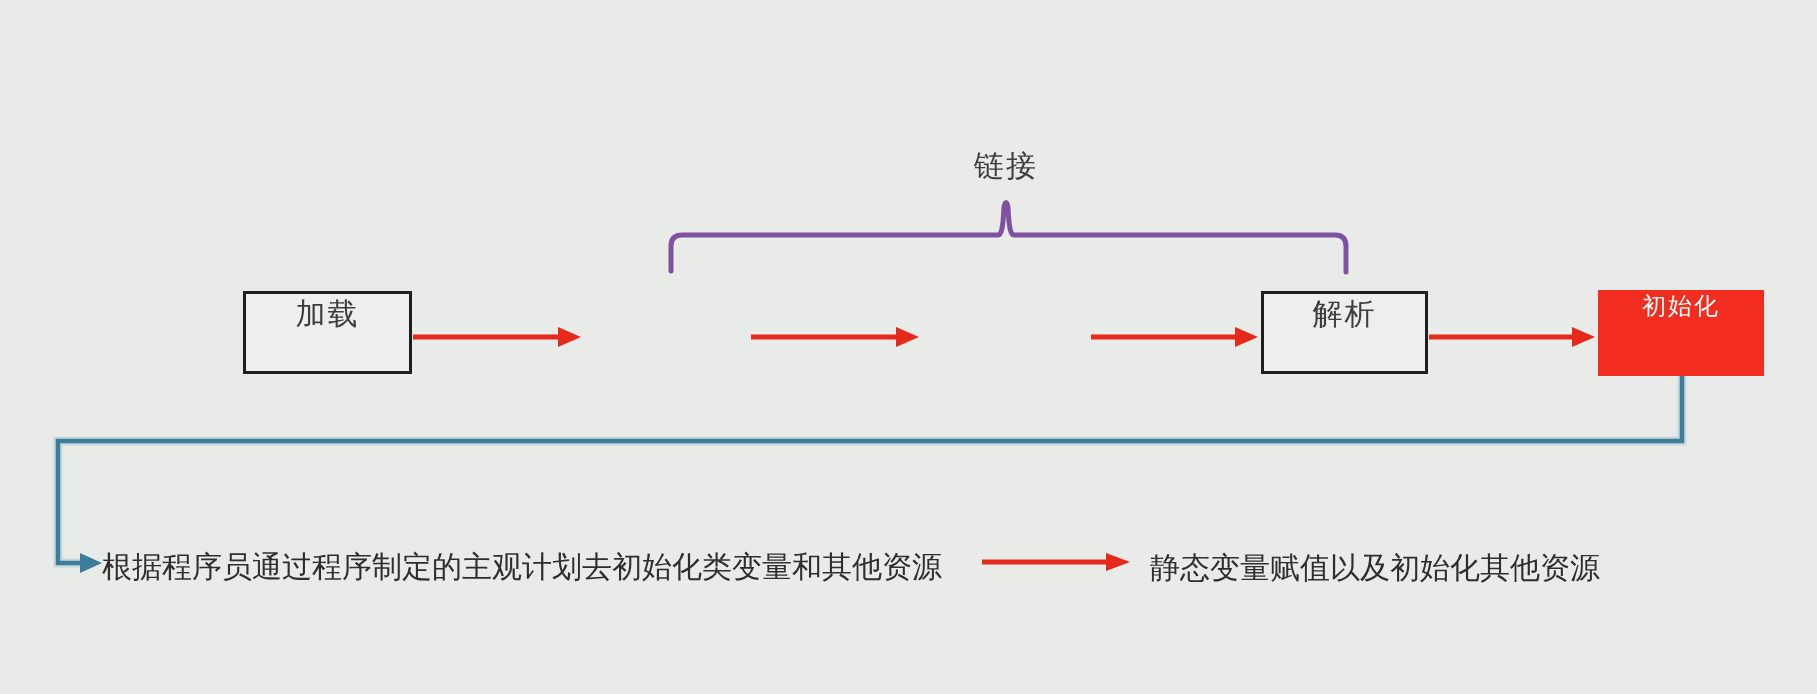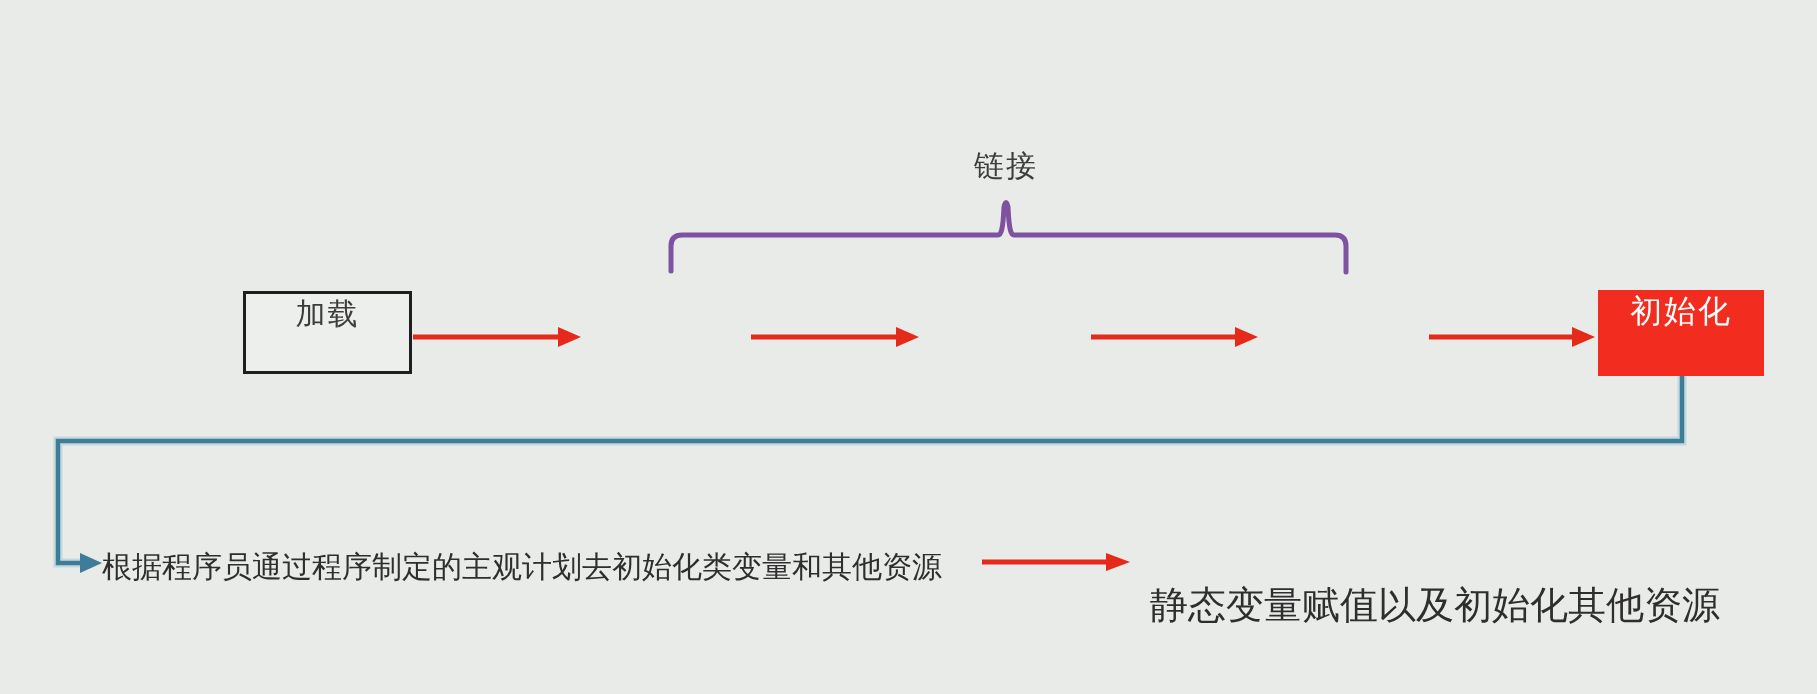--- a/index.html
+++ b/index.html
@@ -56,21 +56,21 @@
     justify-content: center;
     font-size: 30px;
     letter-spacing: 2px;
   }
   .stage-box.highlight {
     top: 290px;
     height: 86px;
     border: none;
     background: var(--highlight-box);
     color: var(--highlight-text);
-    font-size: 32px;
+    font-size: 24px;
   }
   .box-load    { left: 243px;  width: 169px; }
   .box-verify  { left: 583px;  width: 167px; }
   .box-prepare { left: 922px;  width: 168px; }
   .box-resolve { left: 1261px; width: 167px; }
   .box-init    { left: 1598px; width: 166px; }
   .brace-label {
     position: absolute;
     left: 946px;
     top: 146px;
@@ -80,21 +80,21 @@
     color: var(--box-text);
     letter-spacing: 2px;
   }
   .note {
     position: absolute;
     color: var(--note-text);
     font-size: 30px;
     white-space: nowrap;
   }
   .note-init   { left: 102px;  top: 547px; }
-  .note-static { left: 1150px; top: 580px; font-size: 38px; }
+  .note-static { left: 1150px; top: 548px; font-size: 30px; }
 </style>
 </head>
 <body>
 
 <div class="stage">
 
   <svg class="connector-layer" viewBox="0 0 1817 694">
 
     <path class="stroke-purple" d="M 671 271 L 671 246 Q 671 235 682 235
              L 998 235 C 1001 235 1003 230 1004 207
@@ -128,20 +128,23 @@
       <line class="stroke-red" x1="982" y1="562" x2="1108" y2="562" stroke-width="4.5"></line>
       <polygon class="fill-red" points="1106,553 1130,562 1106,571"></polygon>
     </g>
   </svg>
 
   <div class="brace-label">链接</div>
 
   <div class="stage-box box-load">
     <span>加载</span>
   </div>
+  <div class="stage-box box-resolve">
+    <span>解析</span>
+  </div>
   <div class="stage-box highlight box-init">
     <span>初始化</span>
   </div>
 
   <div class="note note-init">根据程序员通过程序制定的主观计划去初始化类变量和其他资源</div>
   <div class="note note-static">静态变量赋值以及初始化其他资源</div>
 
 </div>
 
 </body></html>

